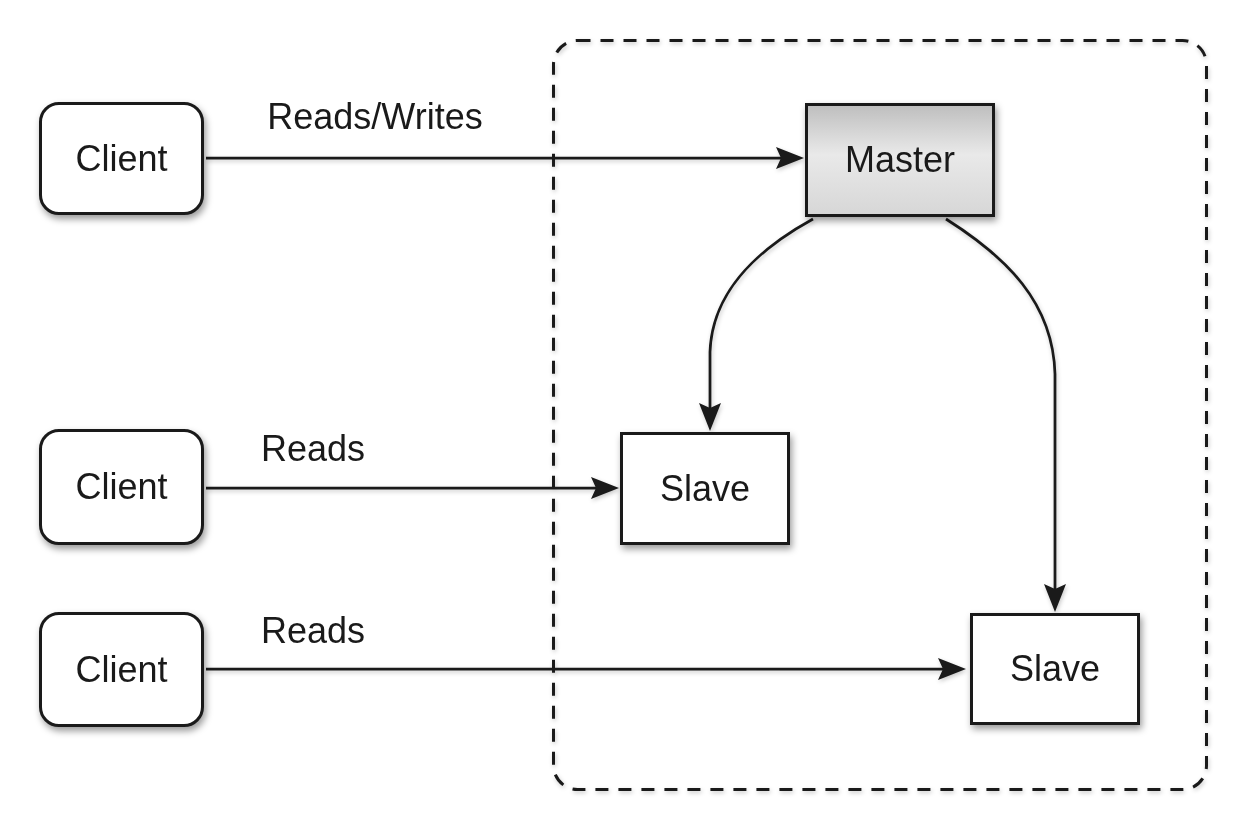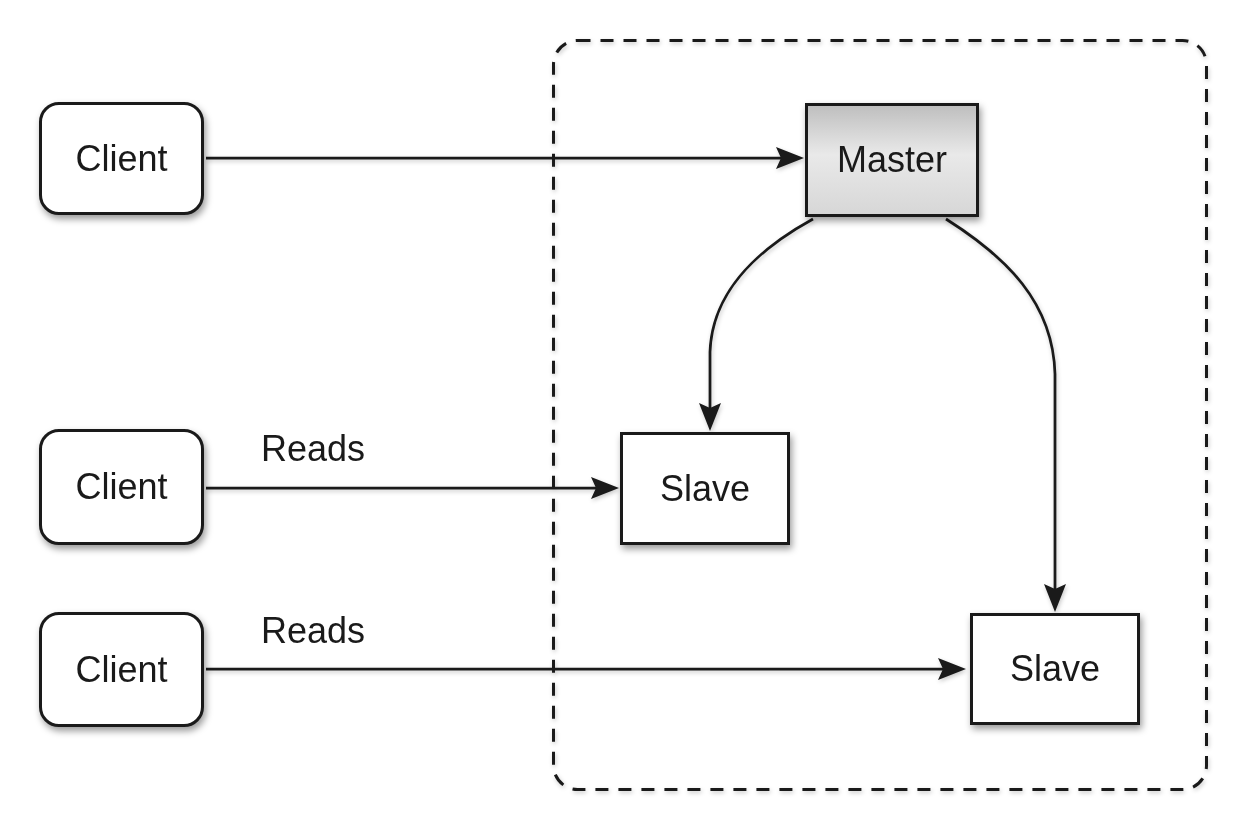--- a/index.html
+++ b/index.html
@@ -103,31 +103,32 @@
   </div>
 
   <div class="node client" style="left:39px; top:429px; width:165px; height:116px;">
     <span>Client</span>
   </div>
 
   <div class="node client" style="left:39px; top:612px; width:165px; height:115px;">
     <span>Client</span>
   </div>
 
-  <div class="node master" style="left:805px; top:103px; width:174px; height:114px;">
+  <div class="node master" style="left:805px; top:103px; width:190px; height:114px;">
     <span>Master</span>
   </div>
 
   <div class="node slave" style="left:620px; top:432px; width:170px; height:113px;">
     <span>Slave</span>
   </div>
 
   <div class="node slave" style="left:970px; top:613px; width:170px; height:112px;">
     <span>Slave</span>
   </div>
 
+  <div class="edge-label" style="left:255px; top:96px; width:240px;">Reads/Writes</div>
 
   <div class="edge-label" style="left:253px; top:428px; width:120px;">Reads</div>
 
   <div class="edge-label" style="left:253px; top:610px; width:120px;">Reads</div>
 
 
 </div>
 
 </body></html>

